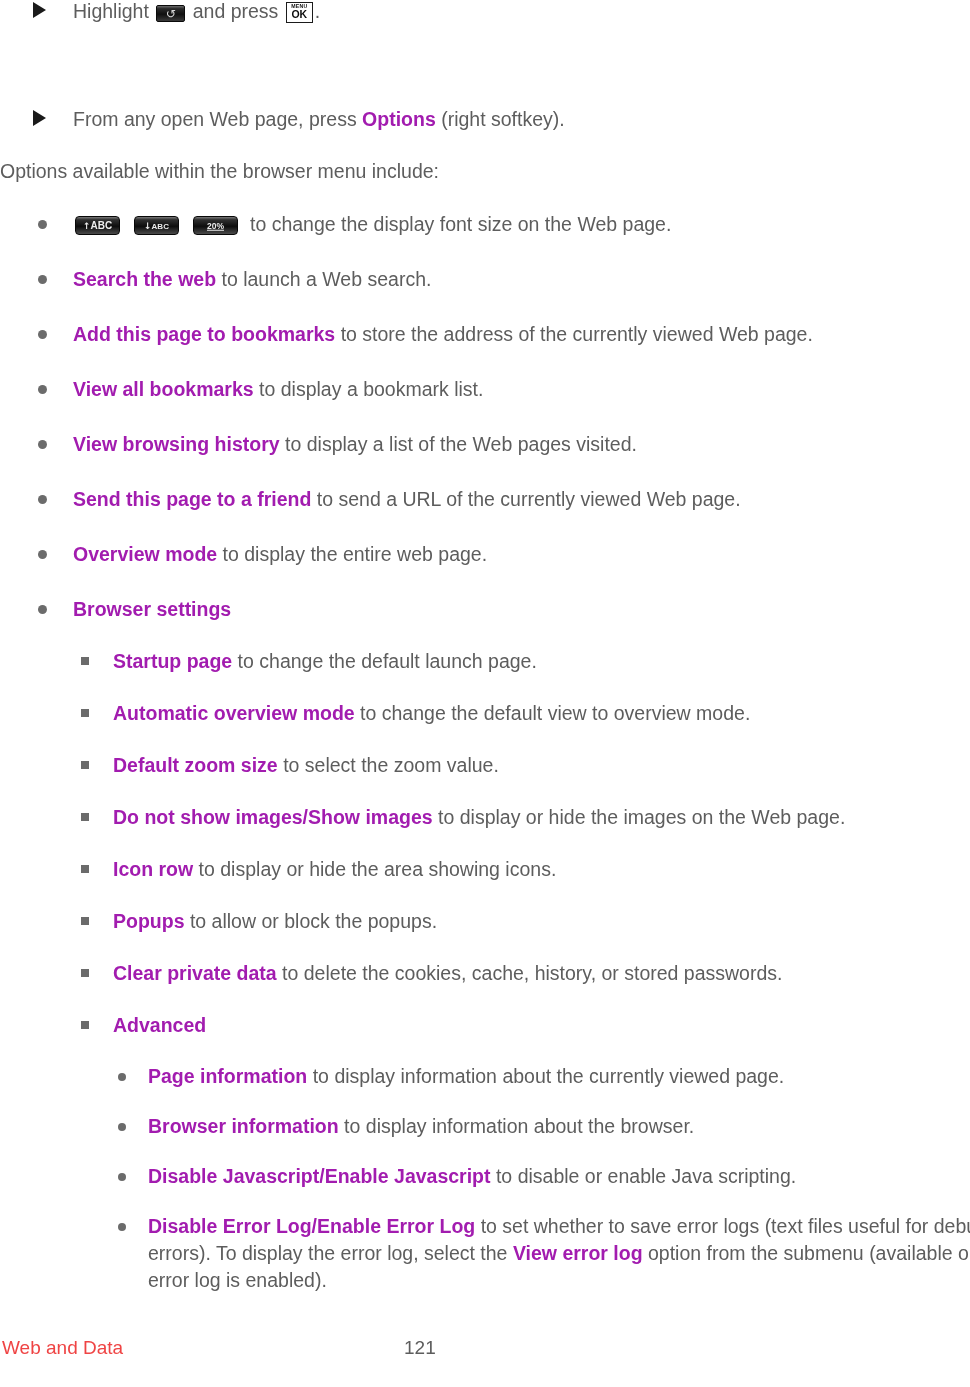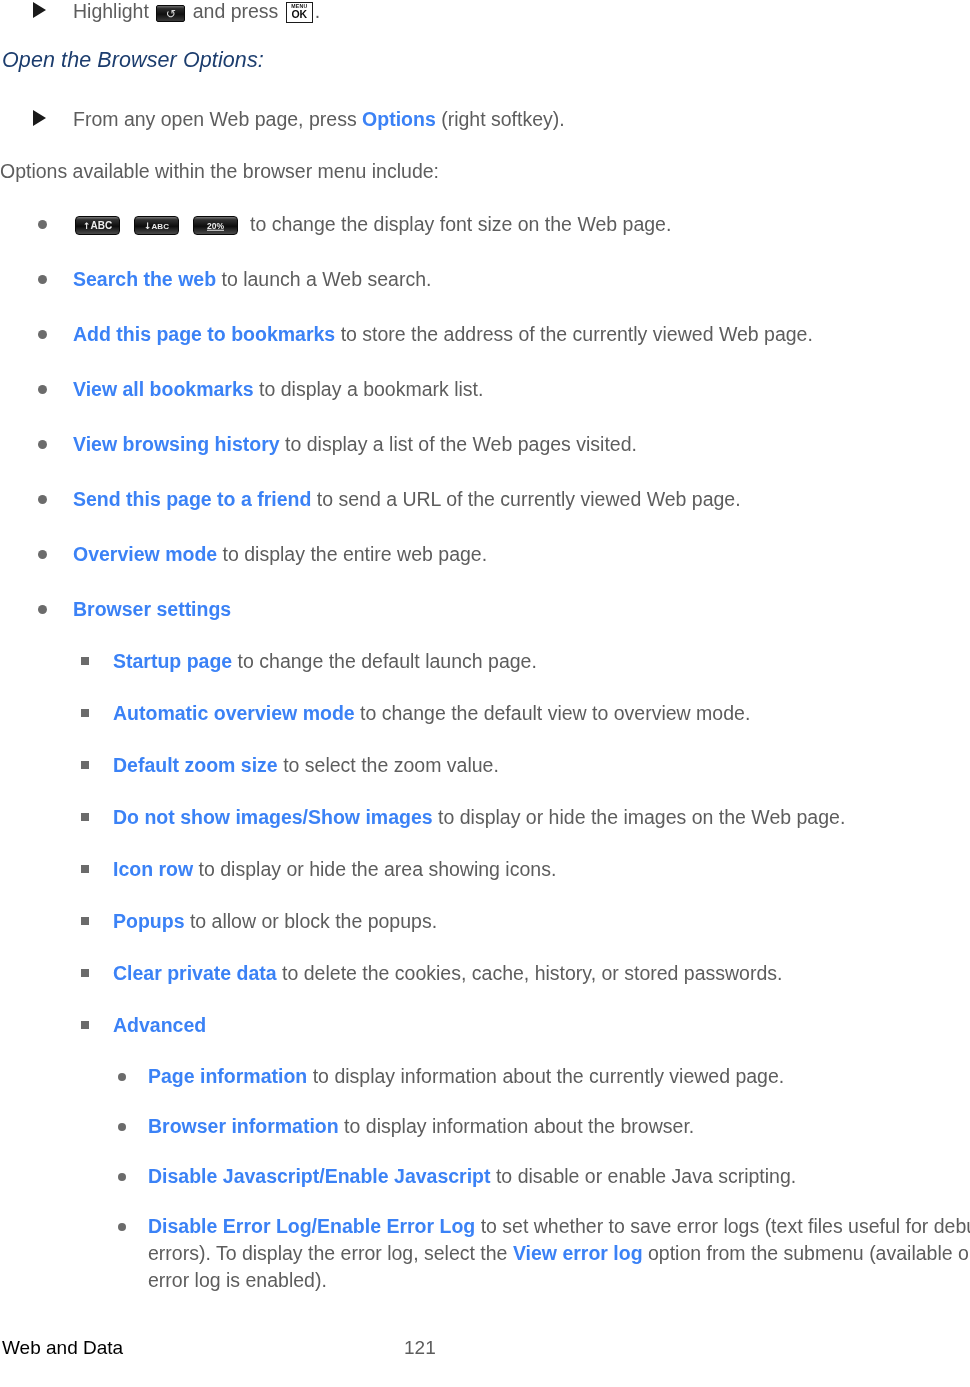--- a/index.html
+++ b/index.html
@@ -27,21 +27,21 @@
 
   
   .body-text {
     font-size: 19.5px;
     line-height: 27px;
     color: #5d5d5d;
     font-weight: 400;
   }
   .bold {
     font-weight: 700;
-    color: #3b82f6;
+    color: #a21caf;
   }
 
   
   .section-heading {
     font-size: 21.5px;
     font-style: italic;
     font-weight: 400;
     color: #1c3d6e;
     letter-spacing: 0.1px;
     margin: 0;
@@ -213,21 +213,21 @@
     left: 0;
     right: 0;
     bottom: 24px;
     height: 26px;
   }
   .footer .f-left {
     position: absolute;
     left: 2px;
     top: 0;
     font-size: 19px;
-    color: #000000;
+    color: #ef4444;
   }
   .footer .f-page {
     position: absolute;
     left: 404px;
     top: 0;
     font-size: 19px;
     color: #5d5d5d;
   }
 </style>
 </head>
@@ -239,21 +239,20 @@
     <span class="marker"></span>
     <span>Highlight</span>
     <span class="key-icon icon-back"><span class="glyph">↺</span></span>
     <span>and press</span>
     <span class="key-icon icon-menuok">
       <span class="menu-txt">MENU</span>
       <span class="ok-txt">OK</span>
     </span><span>.</span>
   </div>
 
-  <div class="section-heading" style="position:absolute; left:0; top:48px;">Open the Browser Options:</div>
 
   <div class="arrow-item body-text" style="position:absolute; left:0; top:106px; width:900px;">
     <span class="marker"></span>
     <span>From any open Web page, press</span>
     <span class="bold">Options</span>
     <span>(right softkey).</span>
   </div>
 
   <div class="body-text" style="position:absolute; left:0; top:158px;">Options available within the browser menu include:</div>
 

